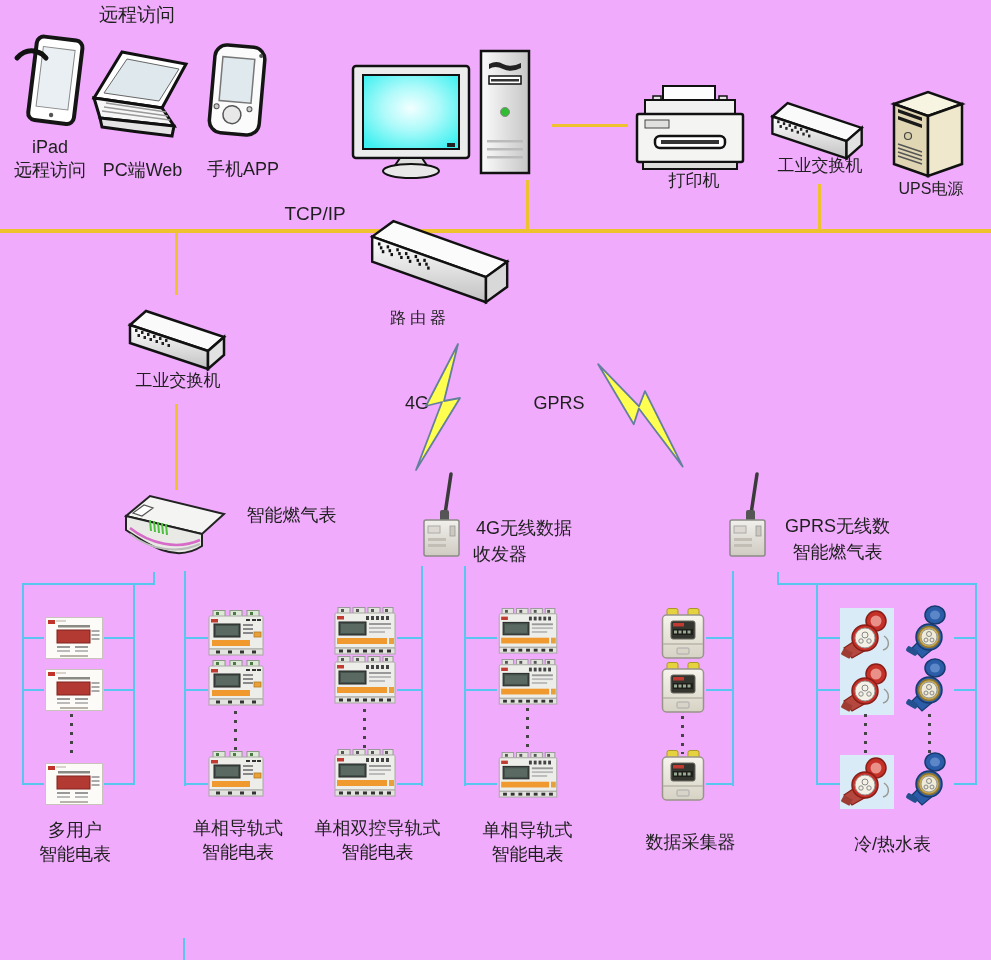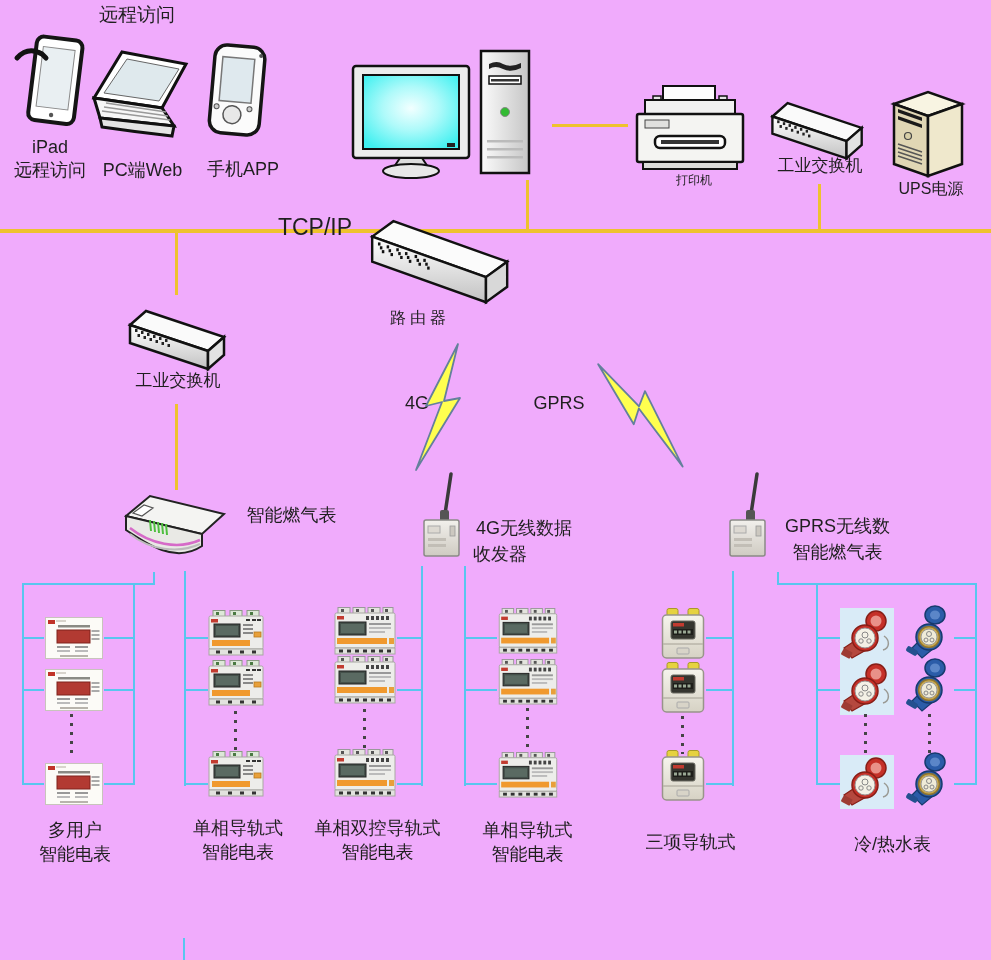--- a/index.html
+++ b/index.html
@@ -321,40 +321,40 @@
   <svg class="icon" style="left:350px;top:63px;width:122px;height:118px">
       <use href="#sym-monitor"></use>
     </svg>
   <svg class="icon" style="left:477px;top:48px;width:56px;height:130px">
       <use href="#sym-tower"></use>
     </svg>
 
   <svg class="icon" style="left:633px;top:84px;width:114px;height:90px">
       <use href="#sym-printer"></use>
     </svg>
-  <div class="lbl" style="left:644px;top:169px;width:100px;font-size:12px">打印机</div>
+  <div class="lbl" style="left:644px;top:169px;width:100px;font-size:17px">打印机</div>
 
   <svg class="icon" style="left:762px;top:88px;width:112px;height:76px">
       <use href="#sym-switch"></use>
     </svg>
   <div class="lbl" style="left:758px;top:154px;width:124px;font-size:17px">工业交换机</div>
 
   <svg class="icon" style="left:886px;top:78px;width:88px;height:102px">
       <use href="#sym-ups"></use>
     </svg>
   <div class="lbl" style="left:881px;top:177px;width:100px;font-size:16px">UPS电源</div>
 
   <div class="wy" style="left:0px;top:229px;width:991px;height:4px"></div>
   <div class="wy" style="left:526px;top:180px;width:3px;height:49px"></div>
   <div class="wy" style="left:552px;top:124px;width:76px;height:3px"></div>
   <div class="wy" style="left:818px;top:184px;width:3px;height:45px"></div>
   <div class="wy" style="left:175px;top:233px;width:3px;height:62px"></div>
   <div class="wy" style="left:175px;top:404px;width:3px;height:86px"></div>
 
-  <div class="lbl" style="left:275px;top:216px;width:80px;font-size:23px">TCP/IP</div>
+  <div class="lbl" style="left:275px;top:202px;width:80px;font-size:19px">TCP/IP</div>
 
   <svg class="icon" style="left:362px;top:200px;width:165px;height:108px">
       <use href="#sym-router"></use>
     </svg>
   <div class="lbl" style="left:360px;top:306px;width:120px;font-size:16px;letter-spacing:4px">路由器</div>
 
   <svg class="icon" style="left:122px;top:295px;width:112px;height:80px">
       <use href="#sym-switch"></use>
     </svg>
   <div class="lbl" style="left:116px;top:369px;width:124px;font-size:17px">工业交换机</div>
@@ -505,16 +505,16 @@
   <div class="vdots" style="left:928px;top:714px;height:42px"></div>
 
   <div class="lbl" style="left:15px;top:819px;width:120px">多用户</div>
   <div class="lbl" style="left:15px;top:843px;width:120px">智能电表</div>
   <div class="lbl" style="left:178px;top:817px;width:120px">单相导轨式</div>
   <div class="lbl" style="left:178px;top:841px;width:120px">智能电表</div>
   <div class="lbl" style="left:300px;top:817px;width:155px">单相双控导轨式</div>
   <div class="lbl" style="left:300px;top:841px;width:155px">智能电表</div>
   <div class="lbl" style="left:465px;top:819px;width:125px">单相导轨式</div>
   <div class="lbl" style="left:465px;top:843px;width:125px">智能电表</div>
-  <div class="lbl" style="left:628px;top:831px;width:125px">三项导轨式</div>
+  <div class="lbl" style="left:628px;top:831px;width:125px">数据采集器</div>
   <div class="lbl" style="left:830px;top:833px;width:125px">冷/热水表</div>
 
 </div>
 
 </body></html>

